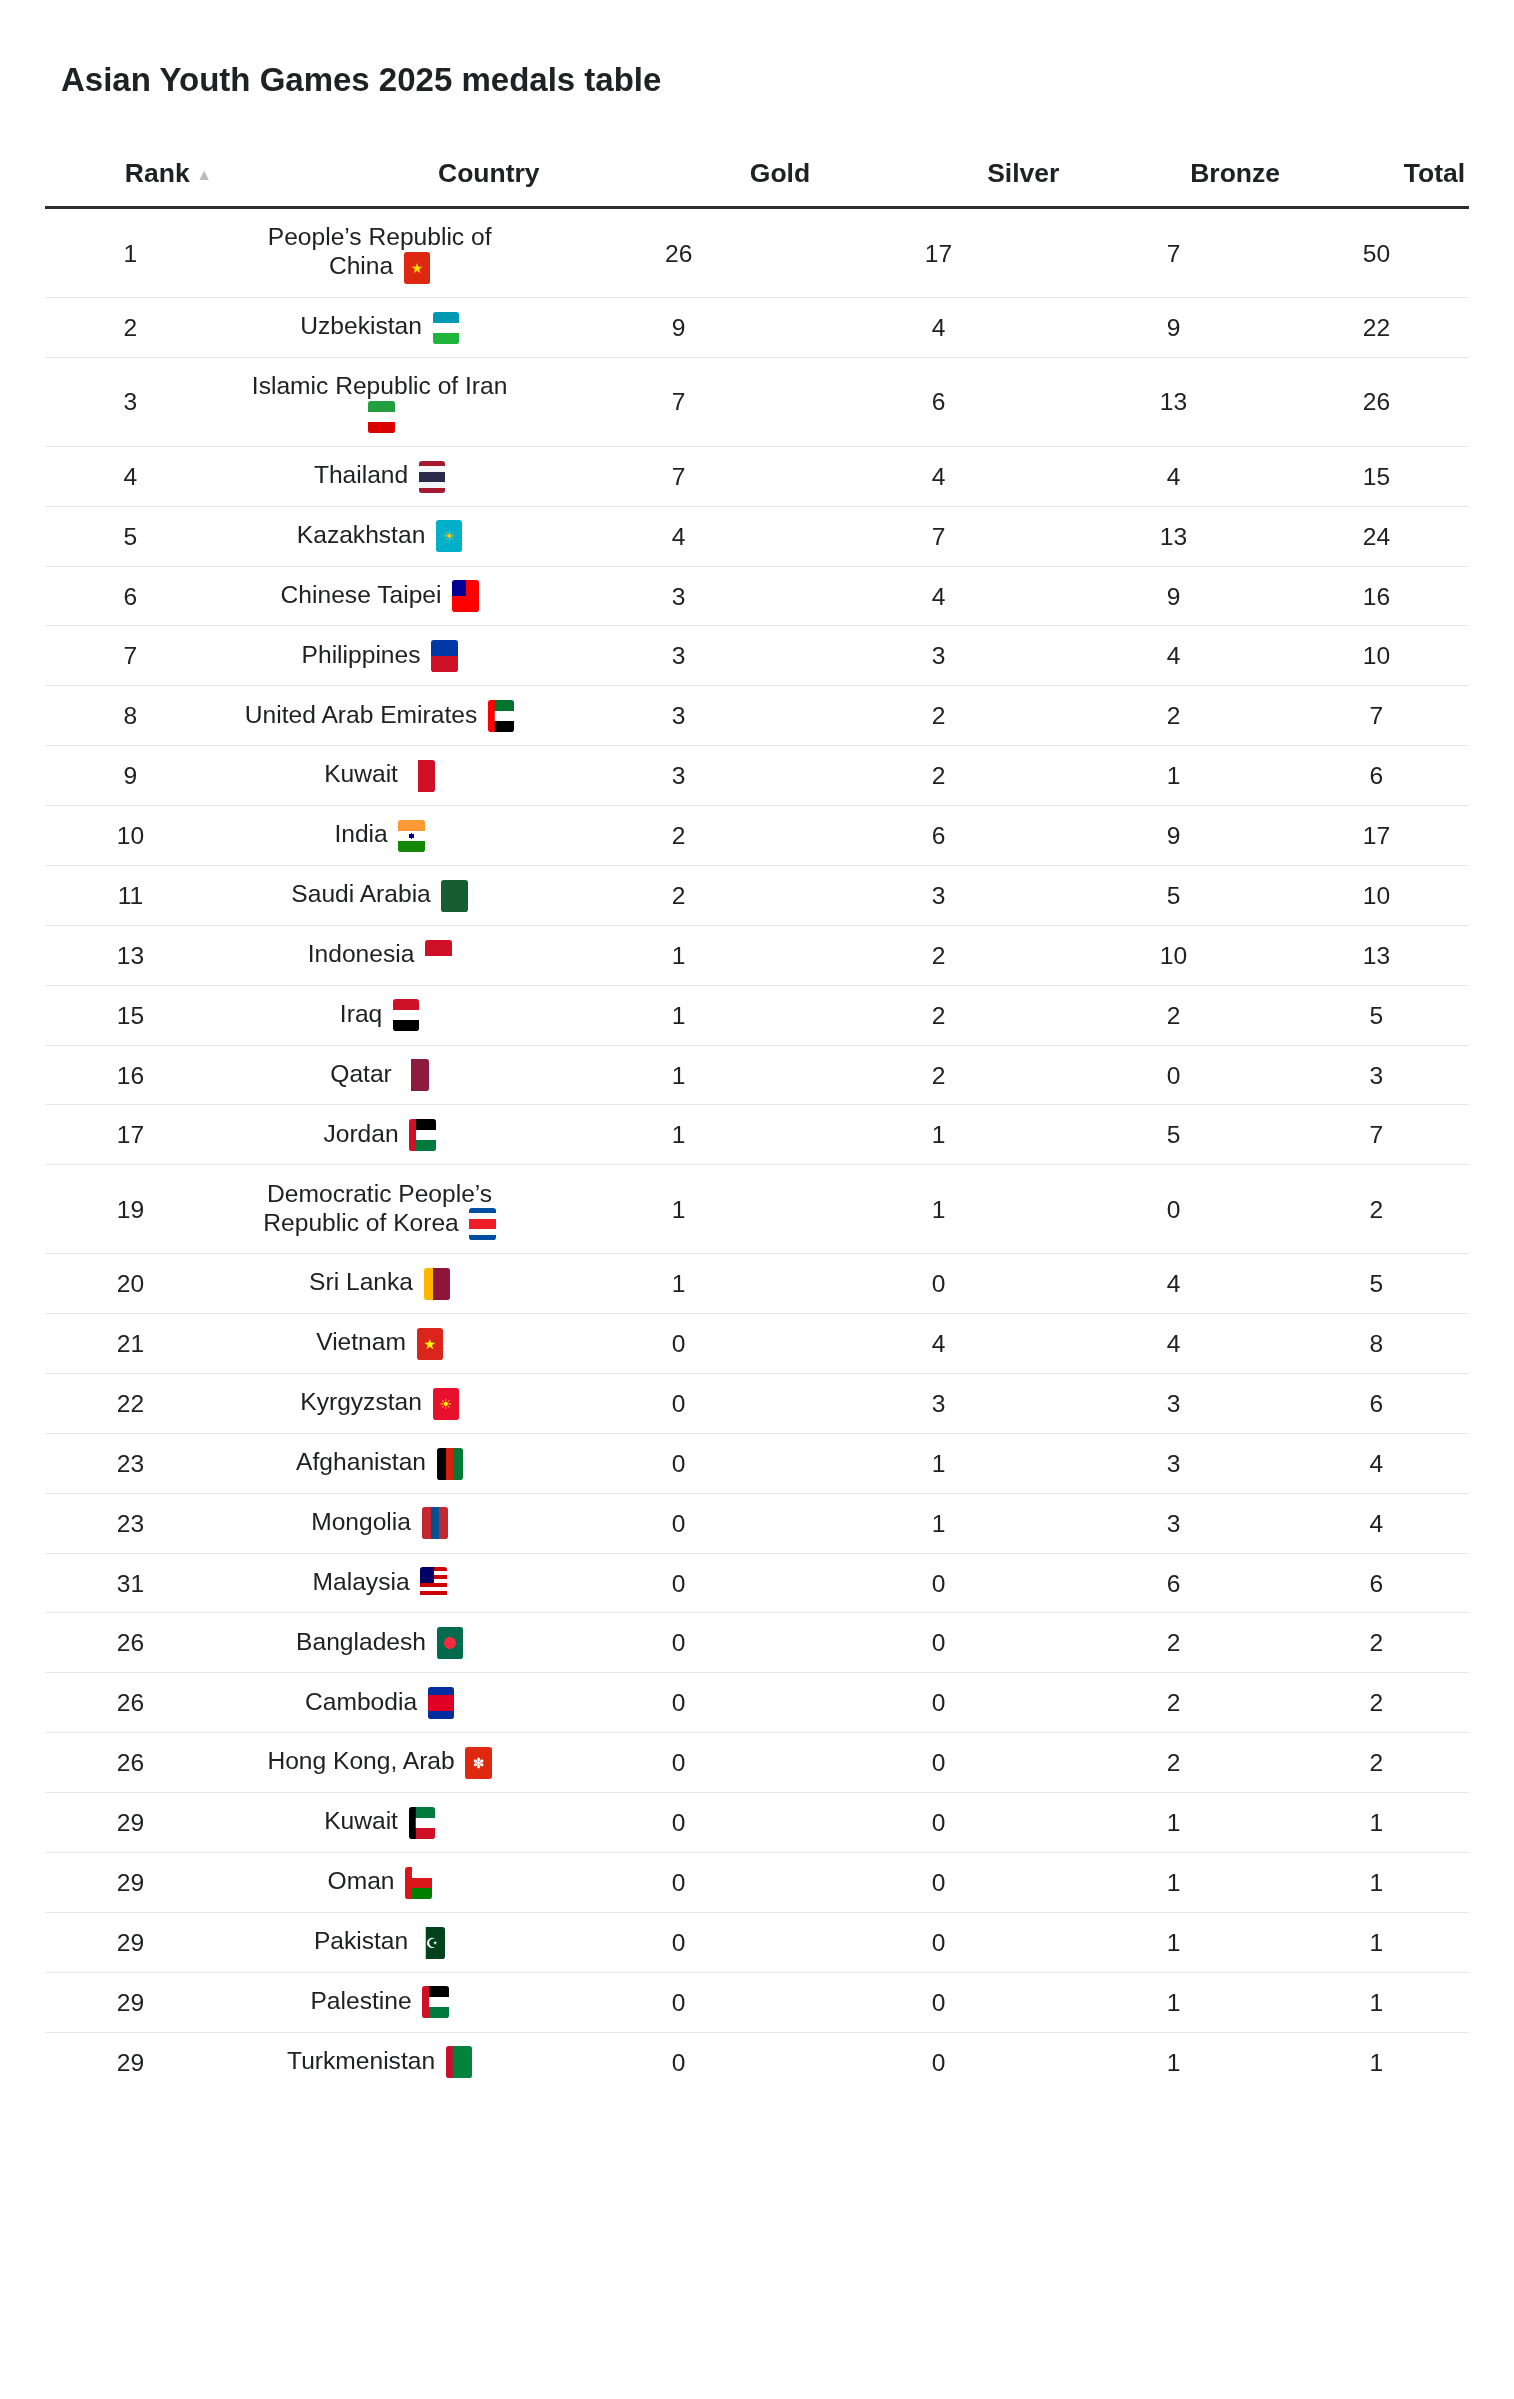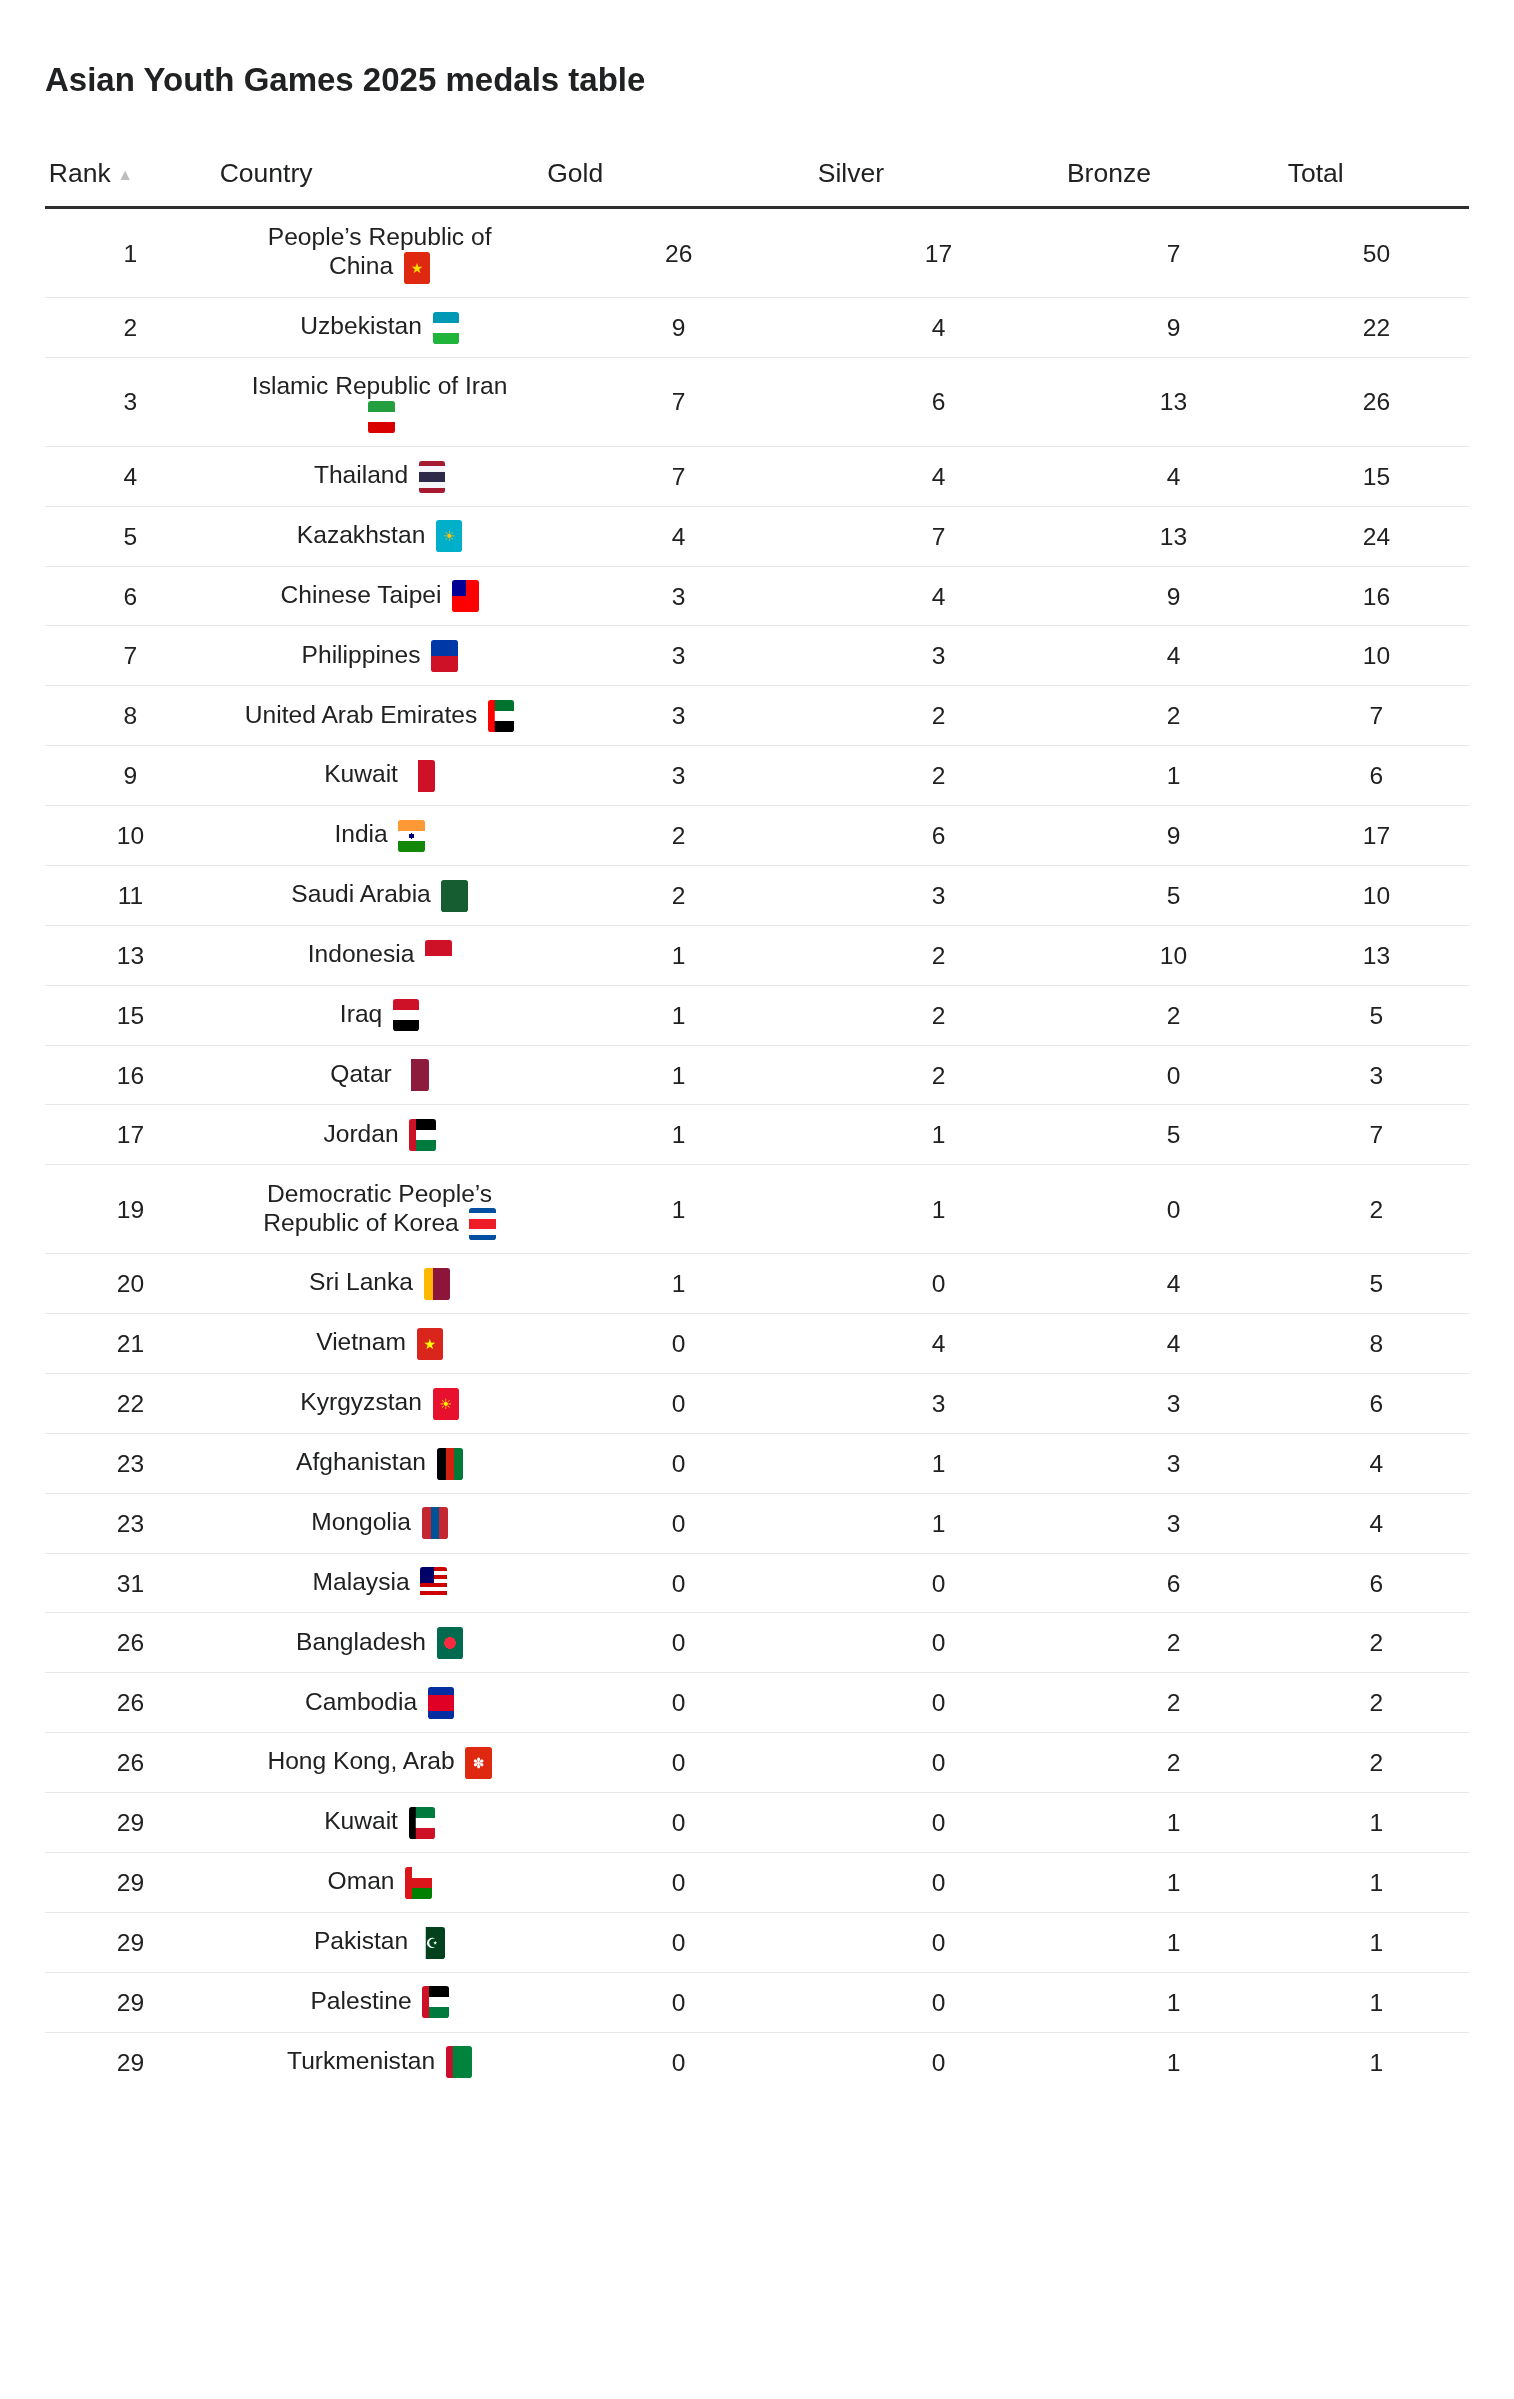--- a/index.html
+++ b/index.html
@@ -12,41 +12,41 @@
   *{box-sizing:border-box;}
   html,body{margin:0;padding:0;background:var(--bg);}
   body{
     width:1514px;
     min-height:2399px;
     font-family:"Liberation Sans", sans-serif;
     color:var(--text);
     padding:59px 45px 76px 45px;
   }
   h1.title{
-    margin:0 0 44px 0;
+    margin:0 0 44px 16px;
     font-size:33px;
     line-height:42px;
     font-weight:700;
     color:var(--text);
   }
   table.medals{
     width:100%;
     border-collapse:collapse;
     table-layout:fixed;
   }
   col.c-rank{width:12%;}
   col.c-country{width:23%;}
   col.c-gold{width:19%;}
   col.c-silver{width:17.5%;}
   col.c-bronze{width:15.5%;}
   col.c-total{width:13%;}
   thead th{
     font-size:26.5px;
-    font-weight:400;
-    text-align:left;
+    font-weight:700;
+    text-align:right;
     padding:13.2px 3.8px 17px 3.8px;
     border-bottom:3.8px solid var(--header-rule);
     cursor:pointer;
     white-space:nowrap;
   }
   thead th .sort{
     display:inline-block;
     color:var(--sort-icon);
     font-size:16px;
     margin-left:6.6px;

